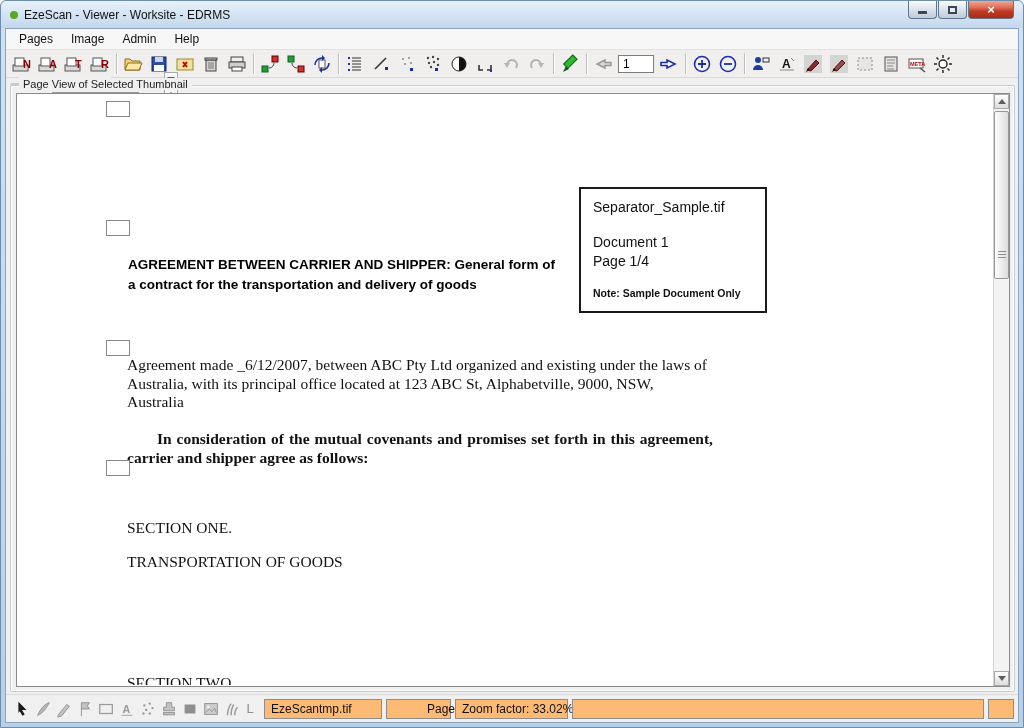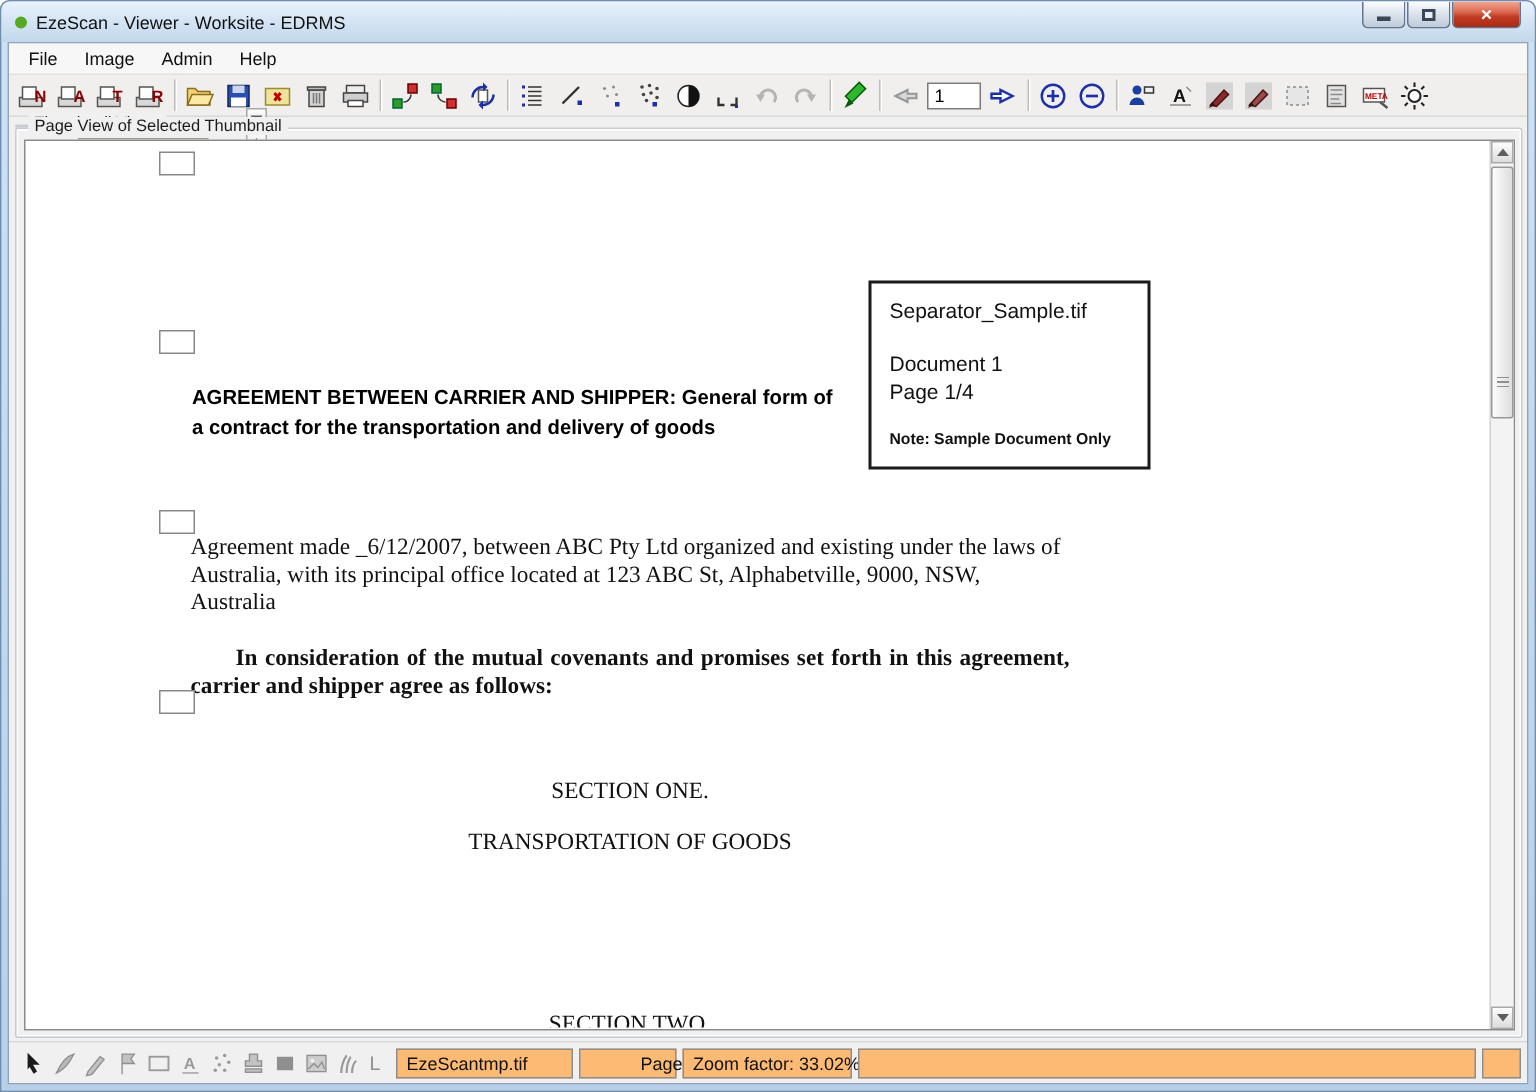--- a/index.html
+++ b/index.html
@@ -103,21 +103,21 @@
                line-height:18.5px; }
   .doc-heading { font-family:"Liberation Sans", sans-serif; font-weight:bold;
                  font-size:13.5px; line-height:19.5px; color:#000; }
   .sep-box { left:561px; top:92px; width:188px; height:126px; border:2px solid #1a1a1a;
              padding:10px 12px; font-family:"Liberation Sans", sans-serif; }
   .sep-line1 { font-size:14px; margin-bottom:18px; }
   .sep-line23 { font-size:14px; line-height:19px; }
   .sep-note { font-size:10.5px; font-weight:bold; margin-top:16px; }
   .p-just { text-align:justify; }
   .p-indent { text-indent:30px; }
-  .p-center { text-align:center; }
+  .p-center { text-align:left; }
 
   
   .statusbar { position:absolute; left:0; right:0; bottom:0; height:28px;
                background:#f0f0f0; border-top:1px solid #dadada;
                display:flex; align-items:center; padding:0 4px 0 5px; }
   .sbi { width:21px; height:22px; display:flex; align-items:center; justify-content:center; }
   .sb-L { font-size:13px; color:#8f8f8f; width:16px; text-align:center; margin-right:6px; }
   .status-field { height:20px; border:1px solid #8d8d8d; background:#fdba74;
                   font-size:12px; color:#111; display:flex; align-items:center;
                   padding:0 6px; margin-right:4px; white-space:nowrap; }
@@ -141,21 +141,21 @@
         </div>
       <div class="win-btn close">
           <span>×</span>
         </div>
     </div>
   </div>
 
   <div class="client">
 
     <div class="menubar">
-      <span class="menu-item">File</span>
+      <span class="menu-item">Pages</span>
       <span class="menu-item">Image</span>
       <span class="menu-item">Admin</span>
       <span class="menu-item">Help</span>
     </div>
 
     <div class="toolbar">
       <div class="tbi">
         <svg width="20" height="20" viewBox="0 0 20 20">
             <rect x="1" y="11" width="15" height="6" fill="#d9d9d9" stroke="#555"></rect>
             <rect x="3" y="4" width="9" height="8" fill="#fff" stroke="#555"></rect>

